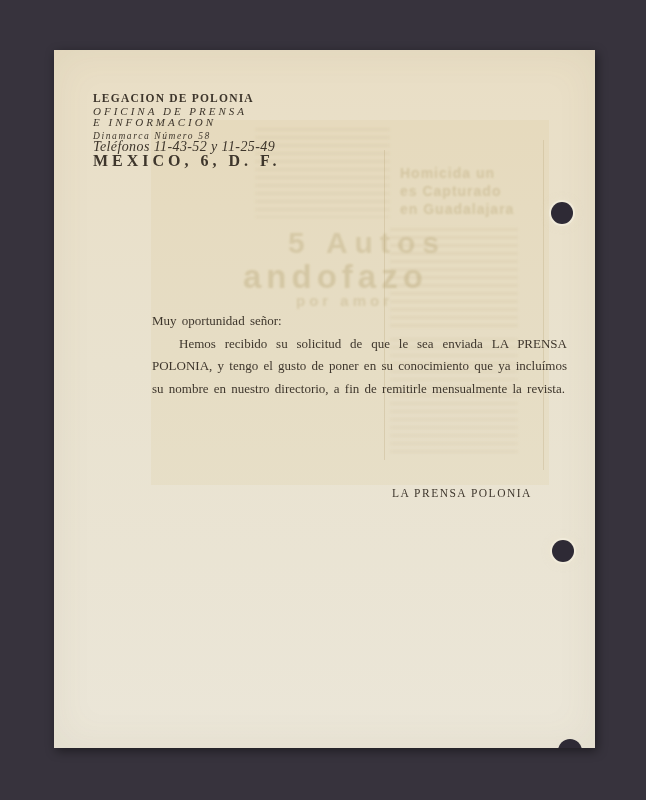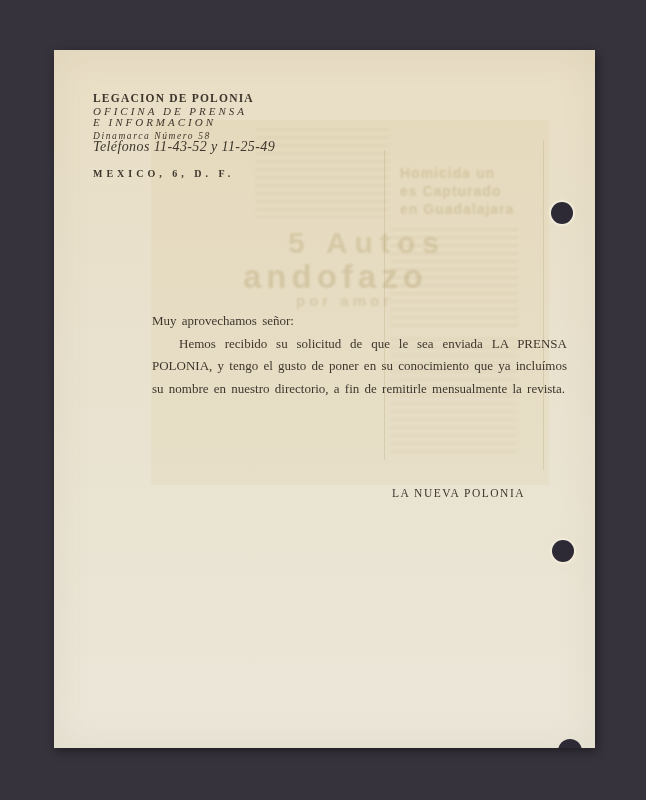--- a/index.html
+++ b/index.html
@@ -44,21 +44,21 @@
   .colline{position:absolute;width:1px;background:rgba(175,152,105,0.25);}
   .colline-1{left:233px;top:30px;height:310px;}
   .colline-2{left:392px;top:20px;height:330px;}
 
   
   .letterhead{position:absolute;left:39px;top:32px;color:var(--ink);}
   .lh-name{font-size:11.5px;font-weight:bold;letter-spacing:1.2px;margin-bottom:2px;margin-top:10px;}
   .lh-dept{font-size:11px;font-style:italic;letter-spacing:3px;line-height:10.5px;}
   .lh-addr{margin-top:4px;font-size:9.5px;font-style:italic;letter-spacing:1.6px;line-height:10.5px;}
   .lh-phones{font-size:14px;font-style:italic;letter-spacing:0.4px;line-height:10.5px;}
-  .lh-city{margin-top:16px;font-size:10px;font-weight:bold;letter-spacing:4px;}
+  .lh-city{margin-top:0;font-size:16px;font-weight:bold;letter-spacing:4px;}
 
   
   .body-block{position:absolute;left:98px;top:260px;width:415px;color:var(--ink);
     font-size:13px;line-height:22.6px;}
   .body-block p{margin:0;text-align:justify;word-spacing:2px;}
   .salutation{text-align:left !important;}
   .para{text-indent:27px;}
   .signature{position:absolute;left:338px;top:437px;color:var(--ink);
     font-size:11.5px;letter-spacing:1.5px;font-weight:normal;white-space:nowrap;}
 
@@ -94,24 +94,24 @@
     <header class="letterhead">
       <div class="lh-name">LEGACION DE POLONIA</div>
       <div class="lh-dept">OFICINA DE PRENSA</div>
       <div class="lh-dept">E INFORMACION</div>
       <div class="lh-addr">Dinamarca Número 58</div>
       <div class="lh-phones">Teléfonos 11-43-52 y 11-25-49</div>
       <div class="lh-city">MEXICO, 6, D. F.</div>
     </header>
 
     <main class="body-block">
-      <p class="salutation">Muy aprovechamos señor:</p>
+      <p class="salutation">Muy oportunidad señor:</p>
       <p class="para">Hemos recibido su solicitud de que le sea enviada LA PRENSA POLONIA, y tengo el gusto de poner en su conocimiento que ya incluímos su nombre en nuestro directorio, a fin de remitirle mensualmente la revista.</p>
     </main>
 
-    <div class="signature">LA NUEVA POLONIA</div>
+    <div class="signature">LA PRENSA POLONIA</div>
 
     <div class="hole hole-1"></div>
     <div class="hole hole-2"></div>
     <div class="hole hole-3"></div>
 
   </div>
 </div>
 
 </body></html>

